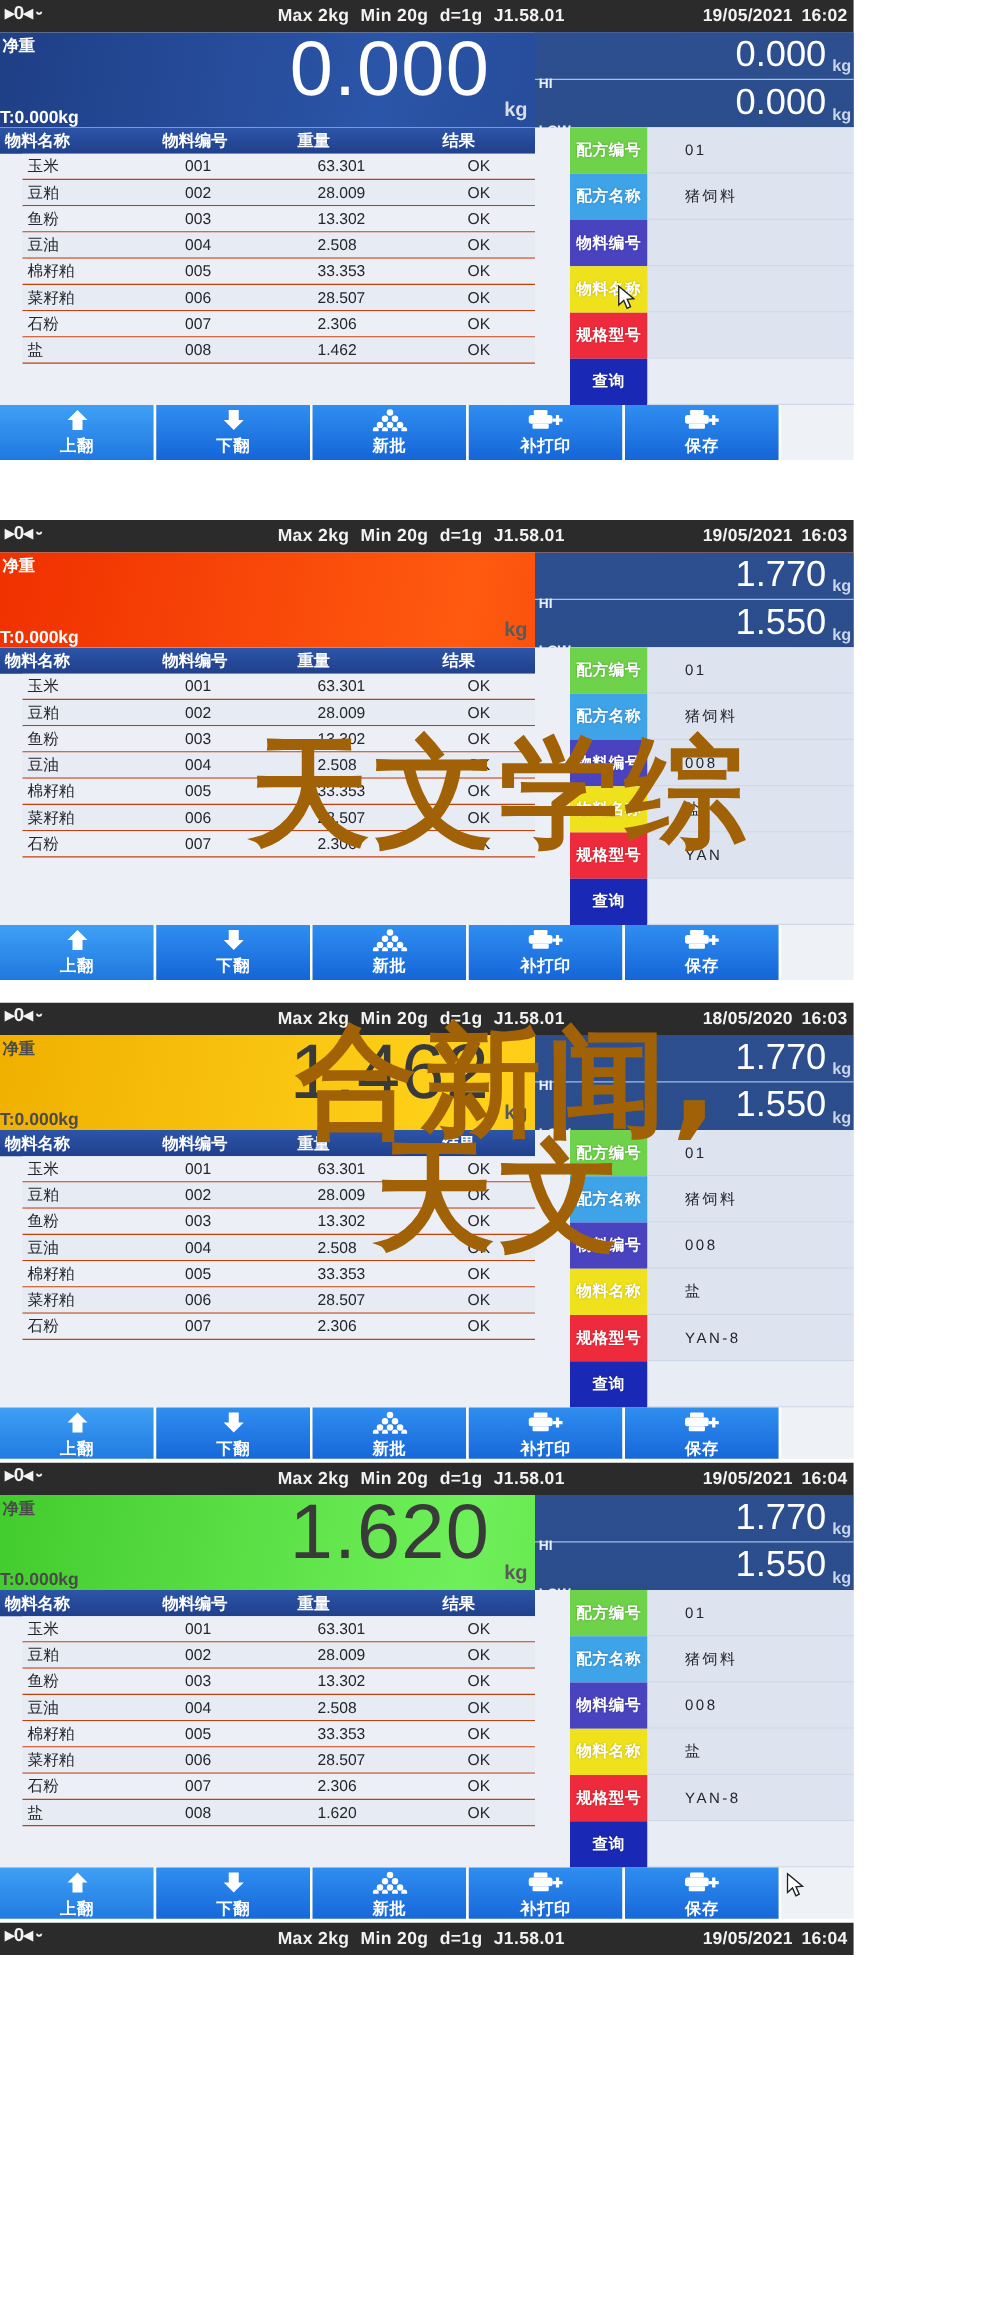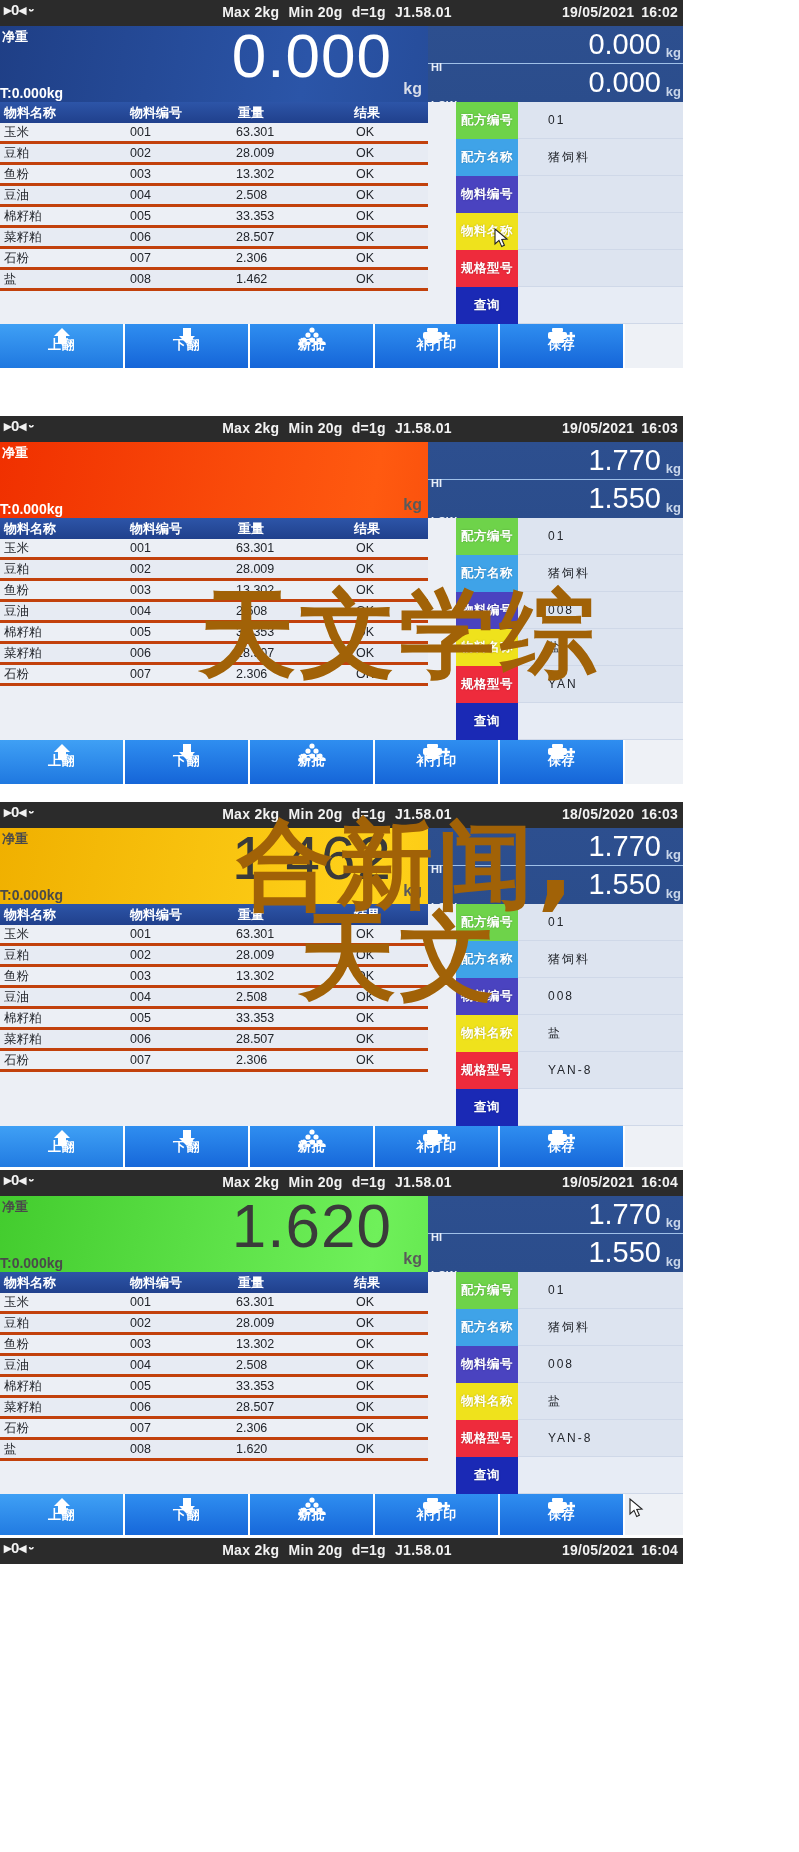--- a/index.html
+++ b/index.html
@@ -55,21 +55,21 @@
   .d-yellow .wt-net,.d-yellow .wt-tare { color:#4a4a4a; }
   .d-green .wt-net,.d-green .wt-tare { color:#4a4a4a; }
 
   
   .body { position:relative; display:flex; background:#eceff5;gap:28px; }
   .tbl { flex:0 0 428px; background:#eceff5; }
   .tbl-head { display:flex; background:linear-gradient(180deg,#2d55a8,#20408c);
               color:#ffffff; font-size:13px; font-weight:bold; height:21px;
               align-items:center; }
   .tbl-row { display:flex; height:21px; align-items:center; font-size:12.5px;
-             color:#23262c; border-bottom:3px solid #c2410c; background:#eceff5; }
+             color:#23262c; border-bottom:1px solid #c2410c; background:#eceff5;margin-left:18px; }
   .tbl-row:nth-child(odd) { background:#e7ebf3; }
   .c-name { flex:0 0 112px; padding-left:4px; }
   .c-code { flex:0 0 104px; text-align:left; padding-left:18px; }
   .c-wt   { flex:0 0 118px; text-align:left; padding-left:20px; }
   .c-res  { flex:1; text-align:left; padding-left:22px; }
   .tbl-head .c-name{ padding-left:4px;} 
   .tbl-head .c-code{ padding-left:18px;}
   .tbl-head .c-wt{ padding-left:22px;}
   .tbl-head .c-res{ padding-left:20px;}
 
@@ -86,21 +86,21 @@
   .k-purple { background:#4a43c0; }
   .k-yellow { background:#efe21c; color:#ffffff; }
   .k-red    { background:#ee2b3c; }
   .k-navy   { background:#1a29b5; }
   .frow.query .fval { background:#e7ecf5; }
 
   
   .toolbar { display:flex; height:44px; background:#ffffff; }
   .tb-btn { flex:1; position:relative; background:linear-gradient(180deg,#2f8ef0,#1565d8);
             border-right:2px solid #ffffff; display:flex; flex-direction:column;
-            align-items:center; justify-content:center; padding-bottom:2px; }
+            align-items:center; justify-content:flex-end; padding-bottom:2px; }
   .tb-btn:first-child { background:linear-gradient(180deg,#3fa0f5,#1f78e0); }
   .tb-btn:last-child { border-right:none; }
   .tb-ico { position:absolute; top:3px; left:0; right:0; text-align:center;
             color:#ffffff; font-size:19px; line-height:19px; }
   .tb-lbl { color:#ffffff; font-size:13px; font-weight:bold; letter-spacing:.5px; }
   .tb-spacer { flex:0 0 58px; background:#eef1f6; border-right:none; }
 
   
   .cursor { position:absolute; width:16px; height:20px; pointer-events:none; }
 

